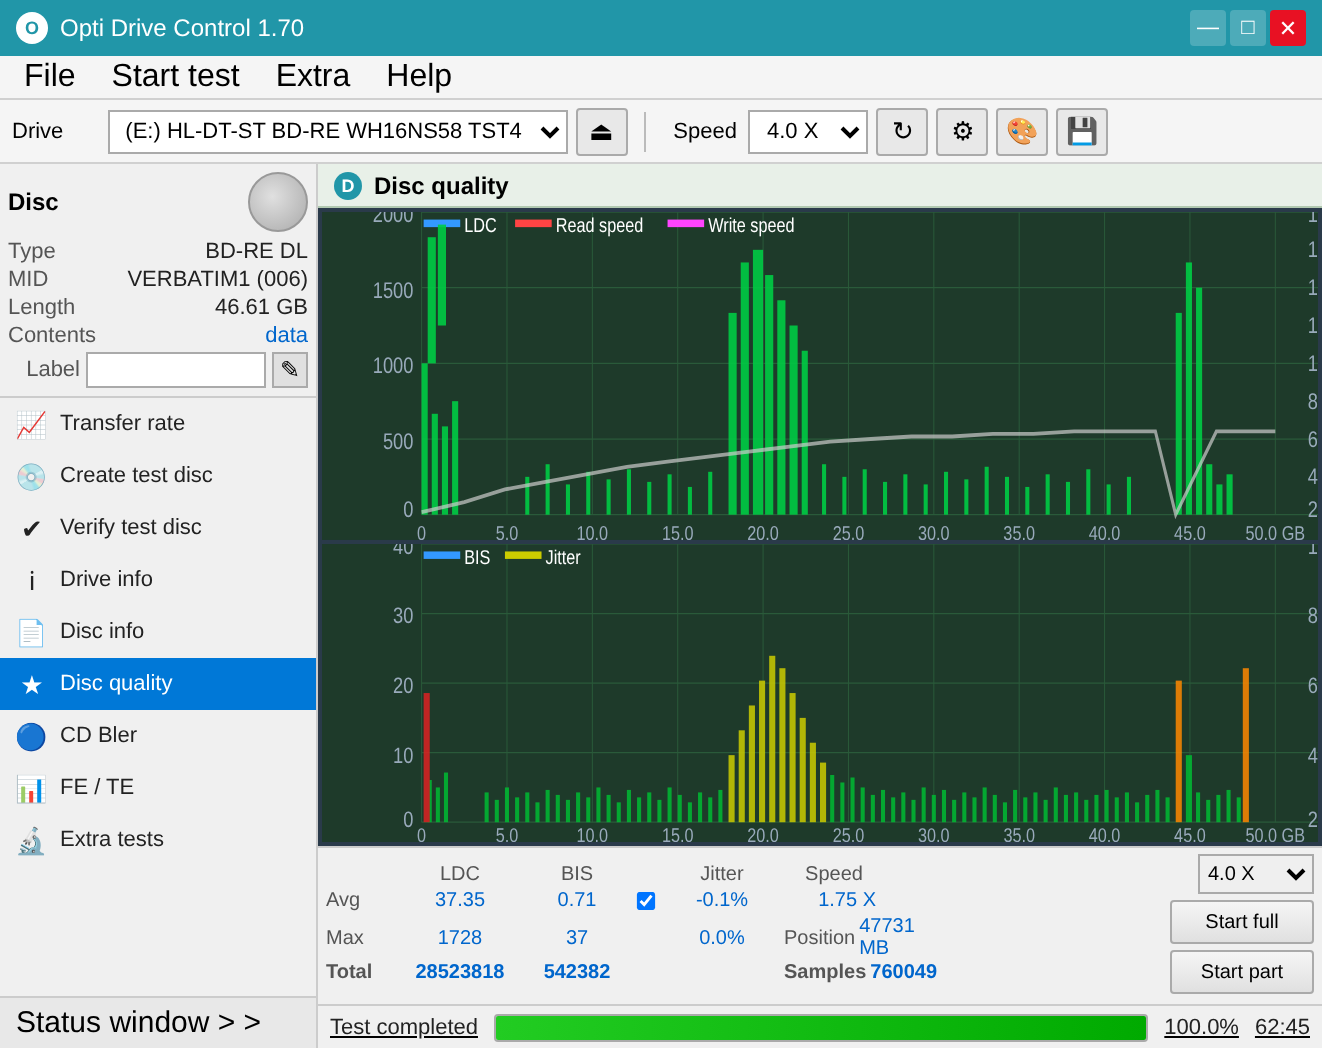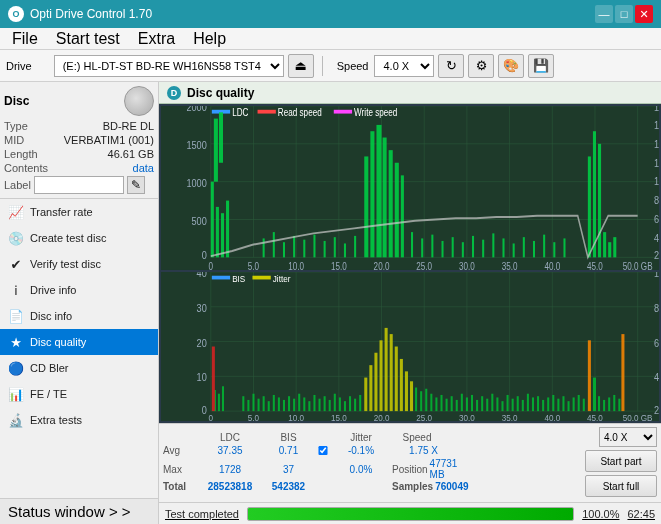--- a/index.html
+++ b/index.html
@@ -146,20 +146,21 @@
       margin-bottom: 2px;
     }
     .disc-row-label { color: #555; font-size: 11px; }
     .disc-row-value { font-size: 11px; color: #222; }
     .disc-row-value.blue { color: #0066cc; }
     .label-row {
       display: flex;
       align-items: center;
       margin-top: 2px;
       gap: 3px;
+      justify-content: flex-end;
     }
     .label-input {
       border: 1px solid #aaa;
       height: 18px;
       width: 90px;
       font-size: 10px;
       padding: 0 2px;
     }
     .label-btn {
       width: 18px; height: 18px;
@@ -348,21 +349,21 @@
       <div class="disc-header">
         <span class="disc-title">Disc</span>
         <div class="disc-icon"></div>
       </div>
       <div class="disc-row">
         <span class="disc-row-label">Type</span>
         <span class="disc-row-value">BD-RE DL</span>
       </div>
       <div class="disc-row">
         <span class="disc-row-label">MID</span>
-        <span class="disc-row-value">VERBATIM1 (001)</span>
+        <span class="disc-row-value">VERBATIM1 (006)</span>
       </div>
       <div class="disc-row">
         <span class="disc-row-label">Length</span>
         <span class="disc-row-value">46.61 GB</span>
       </div>
       <div class="disc-row">
         <span class="disc-row-label">Contents</span>
         <span class="disc-row-value blue">data</span>
       </div>
       <div class="label-row">
@@ -722,22 +723,22 @@
               <span style="color:#555;">Samples</span>
               <span style="color:#0066cc;">760049</span>
             </div>
           </div>
         </div>
 
         <div style="display:flex; flex-direction:column; gap:3px; align-items:flex-end; margin-left:6px;">
           <select style="height:20px; width:58px; font-size:10px; border:1px solid #aaa;">
             <option>4.0 X</option>
           </select>
+          <button class="start-btn">Start full</button>
           <button class="start-btn">Start part</button>
-          <button class="start-btn">Start full</button>
         </div>
       </div>
     </div>
 
     <div class="progress-area">
       <span class="status-text">Test completed</span>
       <div class="progress-bar-bg">
         <div class="progress-bar-fill" style="width: 100%;"></div>
       </div>
       <span class="progress-text">100.0%</span>

